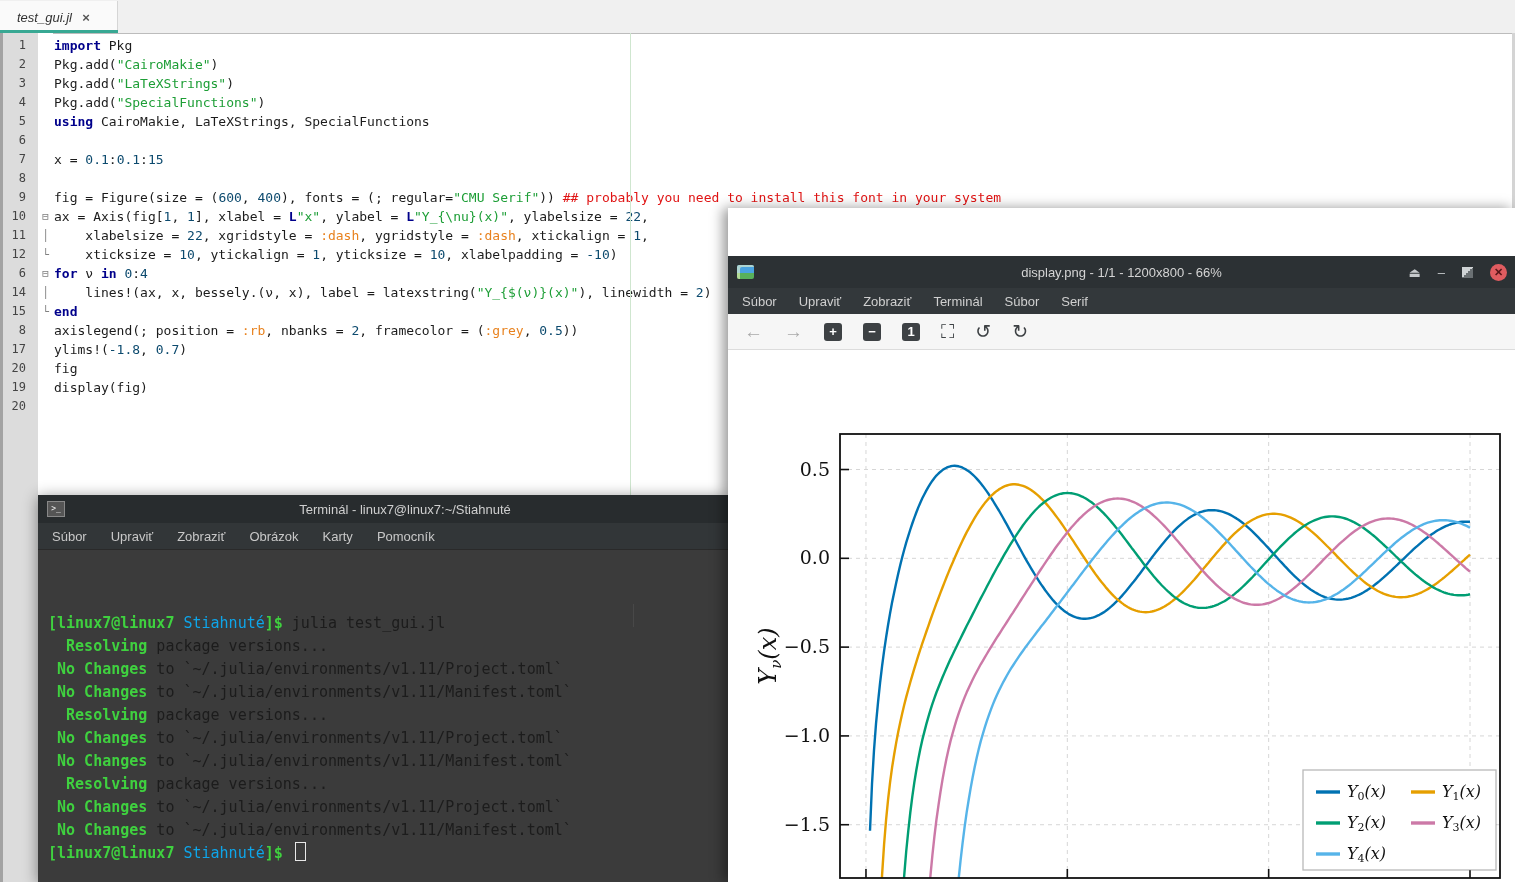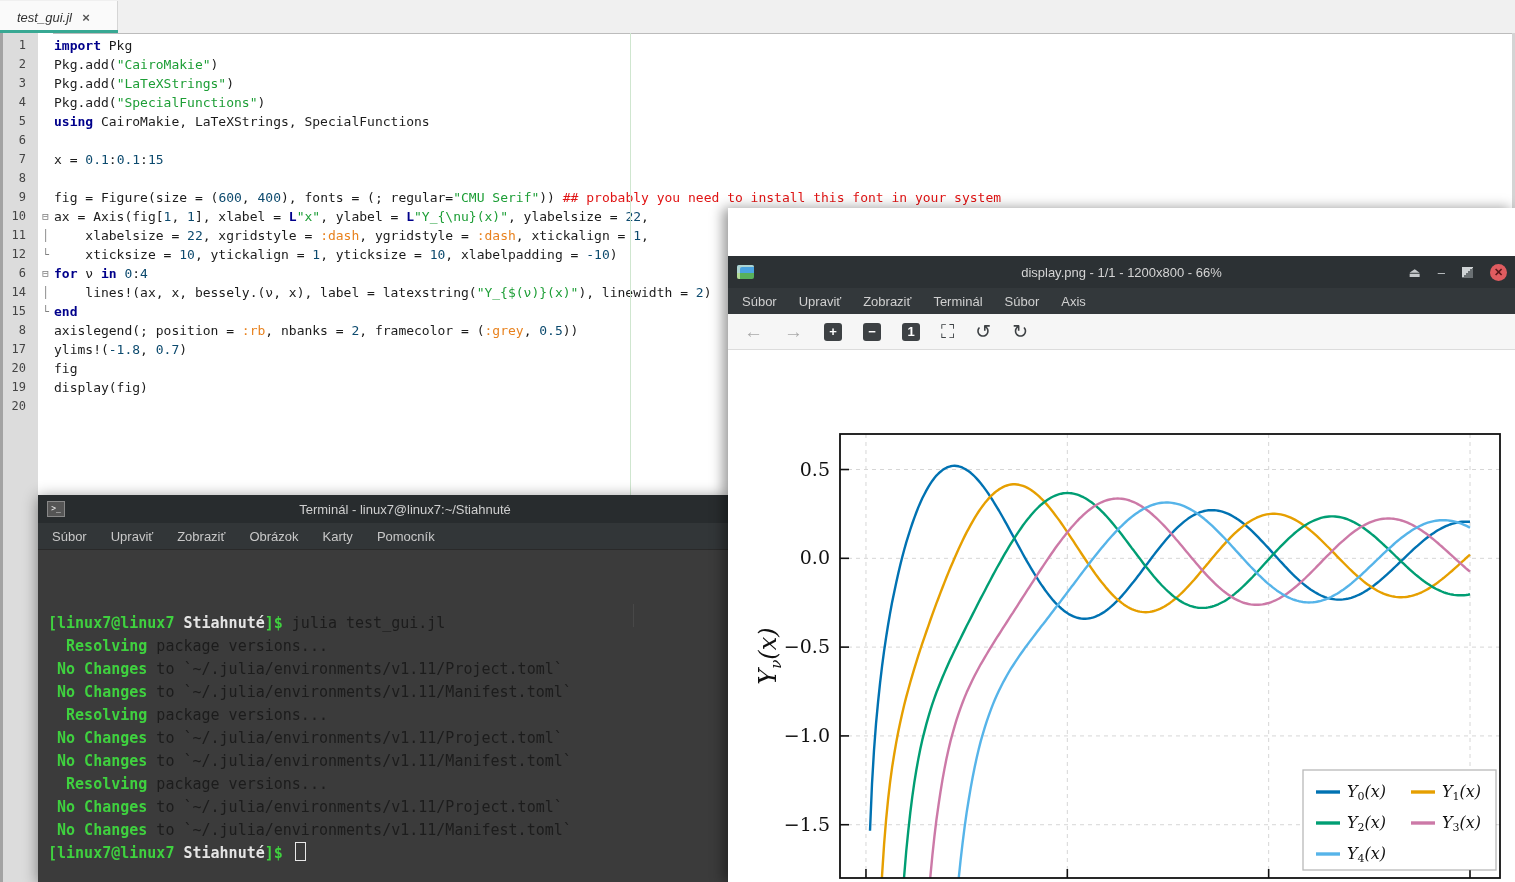--- a/index.html
+++ b/index.html
@@ -42,21 +42,21 @@
   .t-appicon{position:relative;z-index:1;width:16px;height:14px;margin-left:9px;background:#555;
              border:1px solid #888;color:#eee;font-size:8px;line-height:13px;text-align:center;
              font-family:"DejaVu Sans Mono",monospace;}
   .t-menubar{height:26px;background:#323638;display:flex;align-items:center;gap:24px;
              padding-left:14px;border-bottom:1px solid #2a2a2a;}
   .t-menubar .mi{color:#c8c8c8;font-size:13px;}
   .t-content{position:relative;padding:8px 0 0 10px;font-family:"DejaVu Sans Mono",monospace;
              font-size:15px;color:#d9d9d9;white-space:pre;}
   .t-content div{height:23px;line-height:23px;}
   .gb{color:#3fd13f;font-weight:bold;}
-  .wb{color:#e5e5e5;font-weight:bold;}
+  .wb{color:#0ea5e9;font-weight:normal;}
   .t-sep{position:absolute;left:595px;top:54px;bottom:0;width:1px;background:rgba(255,255,255,0.07);}
   .cursor{display:inline-block;width:9px;height:17px;border:1px solid #e8e8e8;
           vertical-align:-3px;margin-left:3px;}
 
   
   .viewer{position:absolute;left:728px;top:208px;width:787px;height:674px;background:#fff;
           box-shadow:-5px 0 12px rgba(0,0,0,.4);}
   .v-titlebar{height:32px;background:#2c3134;display:flex;align-items:center;position:relative;margin-top:48px;}
   .v-title{position:absolute;left:0;right:0;text-align:center;color:#d4d4d4;font-size:13px;}
   .v-appicon{position:relative;z-index:1;width:17px;height:14px;margin-left:9px;border-radius:2px;
@@ -169,21 +169,21 @@
           <span class="wbtn-max"></span>
           <span class="wbtn-close">✕</span>
         </div>
     </div>
     <div class="v-menubar" id="v-menubar">
         <span class="mi">Súbor</span>
         <span class="mi">Upraviť</span>
         <span class="mi">Zobraziť</span>
         <span class="mi">Terminál</span>
         <span class="mi">Súbor</span>
-        <span class="mi">Axis</span>
+        <span class="mi">Serif</span>
       </div>
     <div class="v-toolbar" id="v-toolbar">
         <span class="tb-plain-disabled">←</span>
         <span class="tb-plain-disabled">→</span>
         <span class="tb-dark">+</span>
         <span class="tb-dark">−</span>
         <span class="tb-dark">1</span>
         <span class="tb-plain">⛶</span>
         <span class="tb-plain">↺</span>
         <span class="tb-plain">↻</span>

